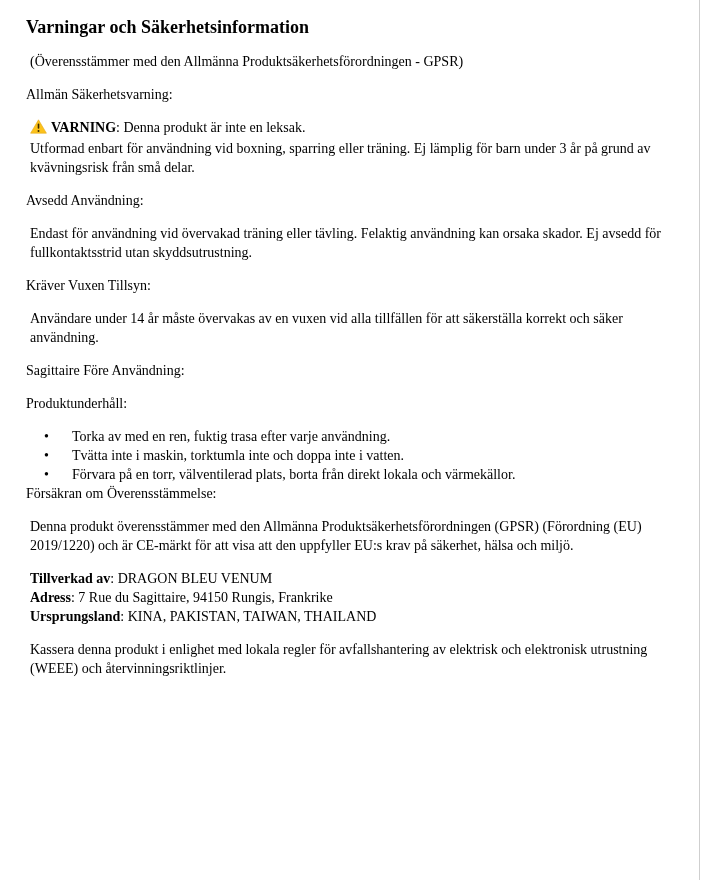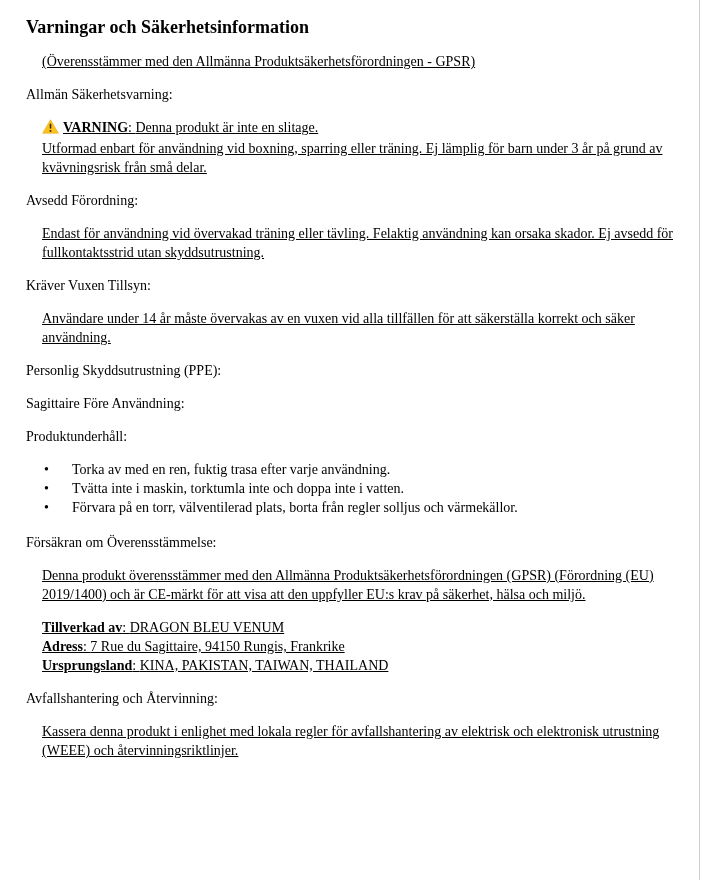--- a/index.html
+++ b/index.html
@@ -27,26 +27,26 @@
     right: 3px;
     width: 1px;
     background: #cfcfcf;
   }
   .doc-title {
     font-size: 18px;
     line-height: 22px;
     font-weight: bold;
     margin: 14px 0 0 0;
   }
-  .para { margin: 14px 16px; text-decoration: underline; }
+  .para { margin: 14px 4px; }
   .heading {
     font-weight: normal;
     margin: 14px 0;
   }
-  .heading.tight { margin-top: 16px; }
+  .heading.tight { margin-top: 0; }
   b, .bold { font-weight: bold; }
   ul.bullet-list {
     margin: 14px 0 0 0;
     padding: 0 0 0 46px;
     list-style: none;
   }
   ul.bullet-list li { position: relative; }
   ul.bullet-list .bullet {
     position: absolute;
     left: -28px;
@@ -67,63 +67,61 @@
 
   <p class="para">(Överensstämmer med den Allmänna Produktsäkerhetsförordningen - GPSR)</p>
 
   <p class="heading">Allmän Säkerhetsvarning:</p>
 
   <p class="para">
     <span class="warning-icon-svg"><svg width="17" height="15" viewBox="0 0 17 15">
           <path d="M8.5 0.8 L16.4 14.2 L0.6 14.2 Z" fill="#fcc21b" stroke="#e6a817" stroke-width="0.6"></path>
           <rect x="7.7" y="4.6" width="1.6" height="5.2" rx="0.8" fill="#3a2a00"></rect>
           <circle cx="8.5" cy="12" r="1" fill="#3a2a00"></circle>
-        </svg></span><b>VARNING</b><span>: </span><span>Denna produkt är inte en slitage.</span><br>
+        </svg></span><b>VARNING</b><span>: </span><span>Denna produkt är inte en leksak.</span><br>
     <span>Utformad enbart för användning vid boxning, sparring eller träning. Ej lämplig för barn under 3 år på grund av kvävningsrisk från små delar.</span>
   </p>
 
-  <p class="heading">Avsedd Förordning:</p>
+  <p class="heading">Avsedd Användning:</p>
   <p class="para">Endast för användning vid övervakad träning eller tävling. Felaktig användning kan orsaka skador. Ej avsedd för fullkontaktsstrid utan skyddsutrustning.</p>
 
   <p class="heading">Kräver Vuxen Tillsyn:</p>
   <p class="para">Användare under 14 år måste övervakas av en vuxen vid alla tillfällen för att säkerställa korrekt och säker användning.</p>
 
-  <p class="heading">Personlig Skyddsutrustning (PPE):</p>
 
   <p class="heading">Sagittaire Före Användning:</p>
 
   <p class="heading">Produktunderhåll:</p>
   <ul class="bullet-list">
     <li>
       <span class="bullet">•</span>
       <span>Torka av med en ren, fuktig trasa efter varje användning.</span>
     </li>
     <li>
       <span class="bullet">•</span>
       <span>Tvätta inte i maskin, torktumla inte och doppa inte i vatten.</span>
     </li>
     <li>
       <span class="bullet">•</span>
-      <span>Förvara på en torr, välventilerad plats, borta från regler solljus och värmekällor.</span>
+      <span>Förvara på en torr, välventilerad plats, borta från direkt lokala och värmekällor.</span>
     </li>
   </ul>
 
   <p class="heading tight">Försäkran om Överensstämmelse:</p>
-  <p class="para">Denna produkt överensstämmer med den Allmänna Produktsäkerhetsförordningen (GPSR) (Förordning (EU) 2019/1400) och är CE-märkt för att visa att den uppfyller EU:s krav på säkerhet, hälsa och miljö.</p>
+  <p class="para">Denna produkt överensstämmer med den Allmänna Produktsäkerhetsförordningen (GPSR) (Förordning (EU) 2019/1220) och är CE-märkt för att visa att den uppfyller EU:s krav på säkerhet, hälsa och miljö.</p>
 
   <div class="para">
     <div>
       <b>Tillverkad av</b><span>: </span><span>DRAGON BLEU VENUM</span>
     </div>
     <div>
       <b>Adress</b><span>: </span><span>7 Rue du Sagittaire, 94150 Rungis, Frankrike</span>
     </div>
     <div>
       <b>Ursprungsland</b><span>: </span><span>KINA, PAKISTAN, TAIWAN, THAILAND</span>
     </div>
   </div>
 
-  <p class="heading">Avfallshantering och Återvinning:</p>
   <p class="para">Kassera denna produkt i enlighet med lokala regler för avfallshantering av elektrisk och elektronisk utrustning (WEEE) och återvinningsriktlinjer.</p>
 
 </div>
 
 <div class="edge-line"></div>
 
 </body></html>

